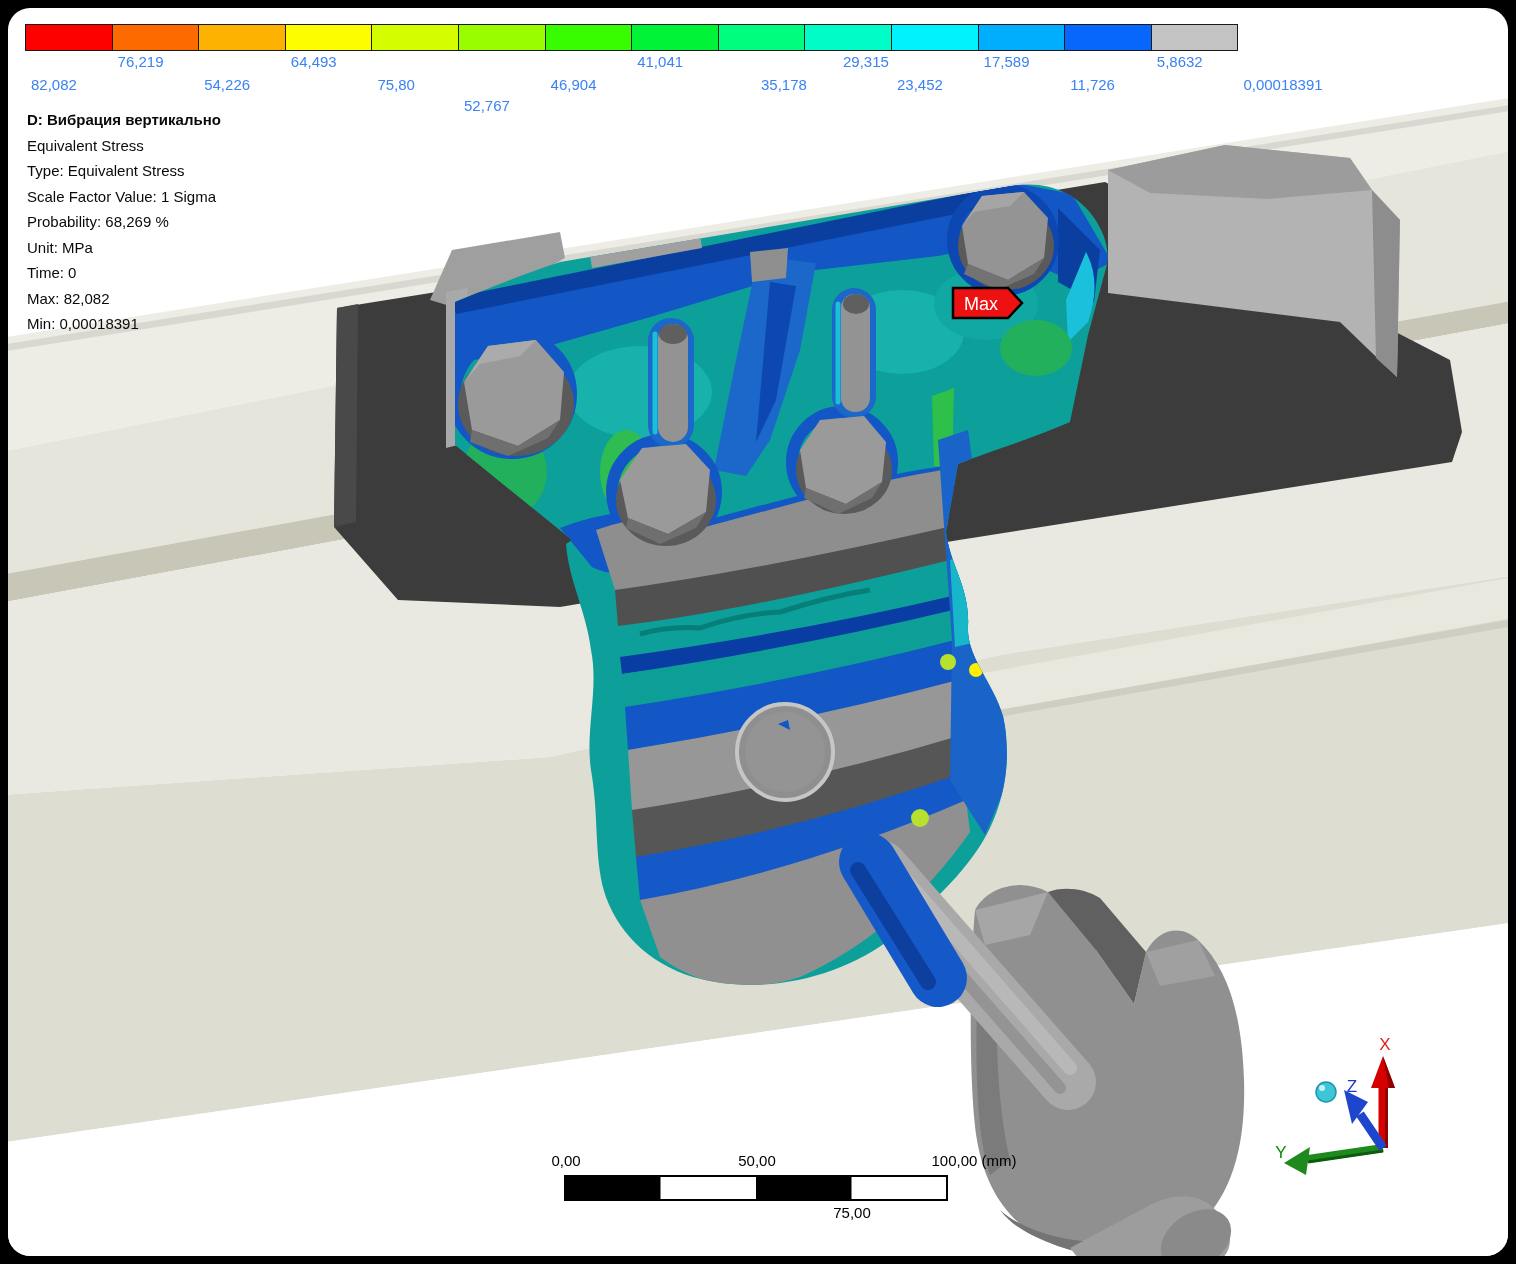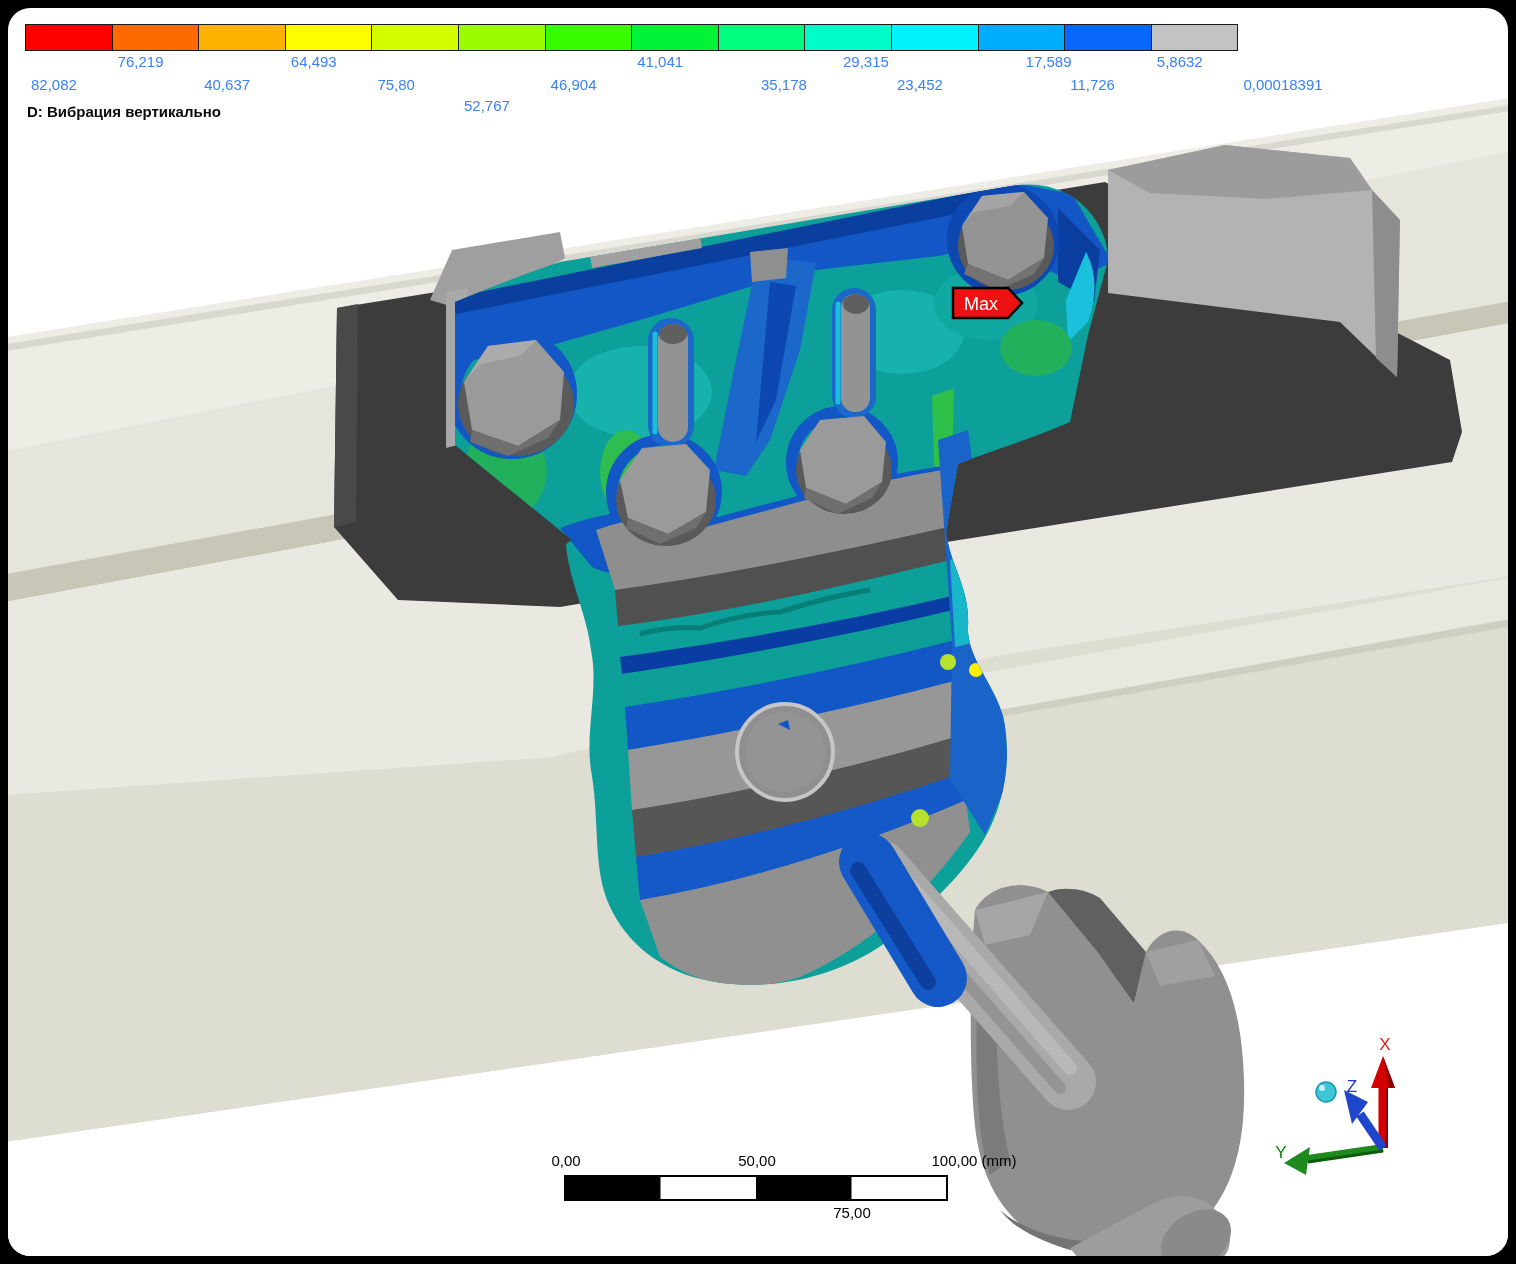--- a/index.html
+++ b/index.html
@@ -6,21 +6,21 @@
   .frame{position:relative;width:1516px;height:1264px;background:#000;}
   .canvas{position:absolute;left:0;top:0;width:1500px;height:1248px;margin:8px;
           background:#ffffff;border-radius:22px;overflow:hidden;
           font-family:"Liberation Sans",sans-serif;}
   .layer{position:absolute;left:-8px;top:-8px;width:1516px;height:1264px;}
   svg.scene{position:absolute;left:0;top:0;}
   
   .lg-seg{position:absolute;top:24px;height:27px;border:1px solid #1a1a1a;box-sizing:border-box;}
   .lg-label{position:absolute;font-size:15px;color:#3b82f6;white-space:nowrap;letter-spacing:0px;}
   
-  .info{position:absolute;left:27px;top:99px;font-size:15px;color:#0a0a0a;line-height:25.5px;}
+  .info{position:absolute;left:27px;top:107px;font-size:15px;color:#0a0a0a;line-height:25.5px;}
   .info .t{font-weight:bold;}
   
   .rl{position:absolute;font-size:15px;color:#000;transform:translateX(-50%);white-space:nowrap;}
 </style>
 </head>
 <body>
 
 <div class="frame">
  <div class="canvas">
   <div class="layer">
@@ -209,37 +209,47 @@
           <div class="lg-seg" style="left: 544.6px; width: 87.6px; background: rgb(56, 253, 0);"></div>
           <div class="lg-seg" style="left: 631.2px; width: 87.6px; background: rgb(0, 243, 54);"></div>
           <div class="lg-seg" style="left: 717.8px; width: 87.6px; background: rgb(0, 253, 125);"></div>
           <div class="lg-seg" style="left: 804.4px; width: 87.6px; background: rgb(0, 253, 200);"></div>
           <div class="lg-seg" style="left: 891px; width: 87.6px; background: rgb(0, 242, 253);"></div>
           <div class="lg-seg" style="left: 977.6px; width: 87.6px; background: rgb(0, 174, 253);"></div>
           <div class="lg-seg" style="left: 1064.2px; width: 87.6px; background: rgb(7, 103, 253);"></div>
           <div class="lg-seg" style="left: 1150.8px; width: 87.6px; background: rgb(195, 195, 195);"></div>
           <span class="lg-label" style="left: 31px; top: 76px;">82,082</span>
           <span class="lg-label" style="left: 117.6px; top: 53px;">76,219</span>
-          <span class="lg-label" style="left: 204.2px; top: 76px;">40,637</span>
+          <span class="lg-label" style="left: 204.2px; top: 76px;">54,226</span>
           <span class="lg-label" style="left: 290.8px; top: 53px;">64,493</span>
           <span class="lg-label" style="left: 377.4px; top: 76px;">75,80</span>
           <span class="lg-label" style="left: 464px; top: 53px; margin-top: 44px;">52,767</span>
           <span class="lg-label" style="left: 550.6px; top: 76px;">46,904</span>
           <span class="lg-label" style="left: 637.2px; top: 53px;">41,041</span>
           <span class="lg-label" style="left: 761px; top: 76px;">35,178</span>
           <span class="lg-label" style="left: 843px; top: 53px;">29,315</span>
           <span class="lg-label" style="left: 897px; top: 76px; text-align: center;">23,452</span>
-          <span class="lg-label" style="left: 983.6px; top: 53px; margin-left: 42px;">17,589</span>
+          <span class="lg-label" style="left: 983.6px; top: 53px;">17,589</span>
           <span class="lg-label" style="left: 1070.2px; top: 76px; text-align: right;">11,726</span>
           <span class="lg-label" style="left: 1156.8px; top: 53px;">5,8632</span>
           <span class="lg-label" style="left: 1243.4px; top: 76px;">0,00018391</span>
         </div>
 
   <div class="info">
     <div class="t">D: Вибрация вертикально</div>
+    <div id="info-lines">
+            <div>Equivalent Stress</div>
+            <div>Type: Equivalent Stress</div>
+            <div>Scale Factor Value: 1 Sigma</div>
+            <div>Probability: 68,269 %</div>
+            <div>Unit: MPa</div>
+            <div>Time: 0</div>
+            <div>Max: 82,082</div>
+            <div>Min: 0,00018391</div>
+          </div>
   </div>
 
   <span class="rl" style="left:566px;top:1152px">0,00</span>
   <span class="rl" style="left:757px;top:1152px">50,00</span>
   <span class="rl" style="left:974px;top:1152px">100,00 (mm)</span>
   <span class="rl" style="left:661px;top:1268px">25,00</span>
   <span class="rl" style="left:852px;top:1204px">75,00</span>
 
   </div>
  </div>

